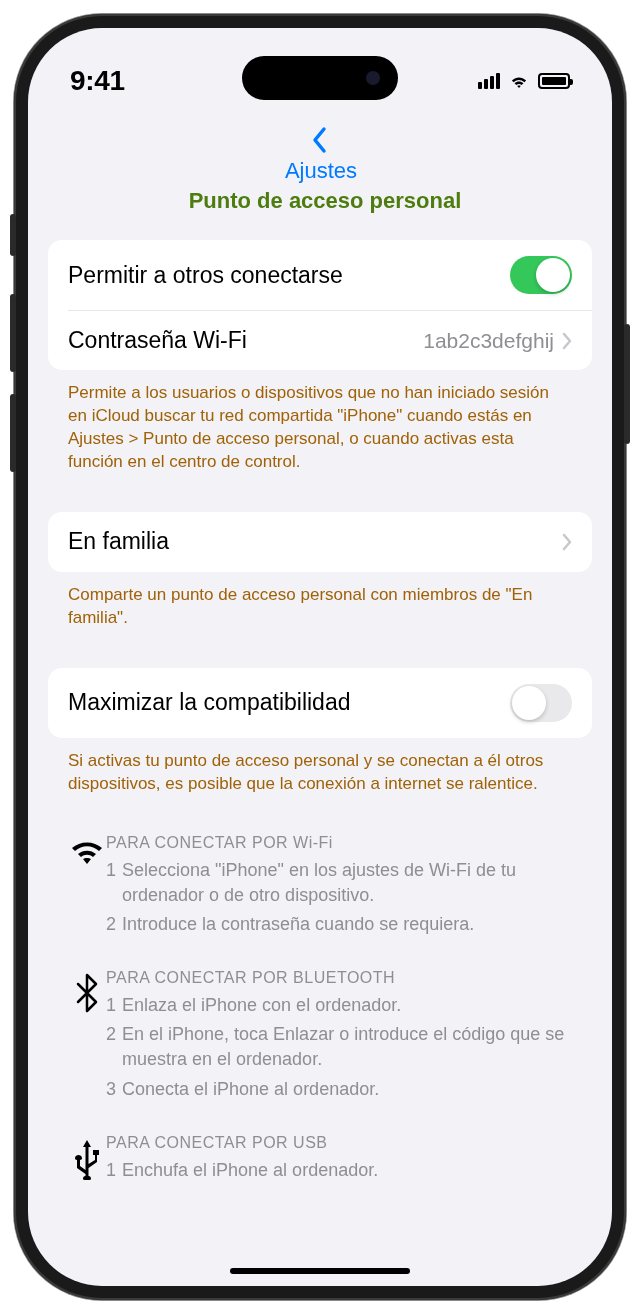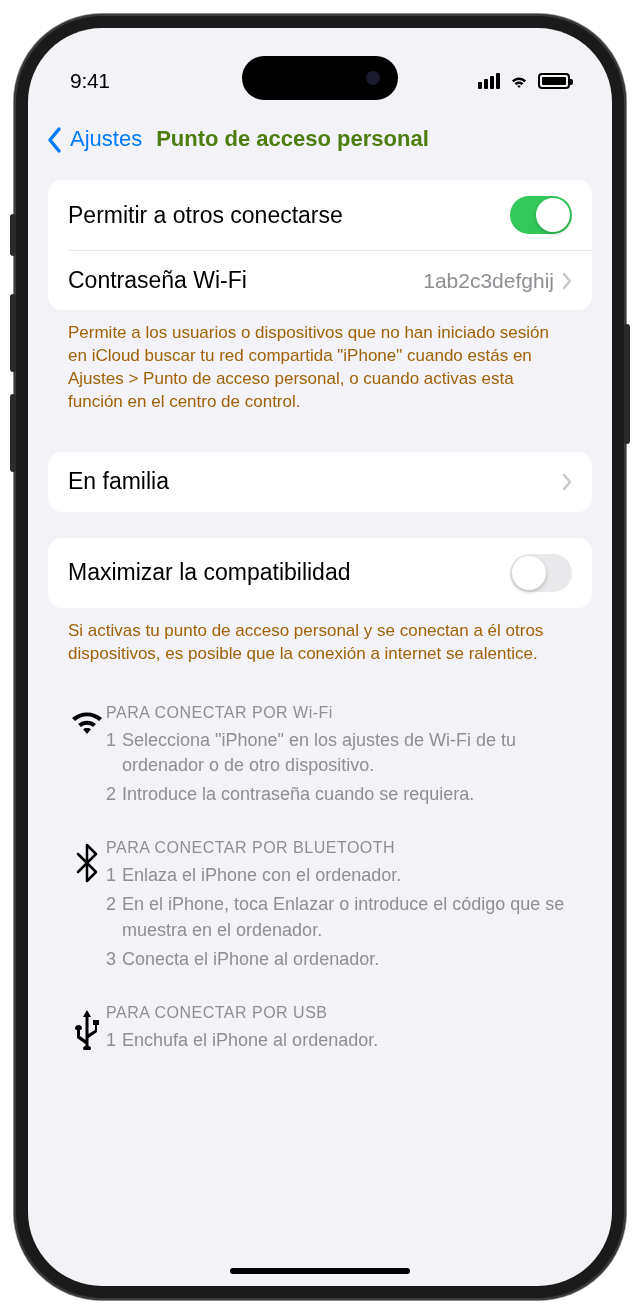--- a/index.html
+++ b/index.html
@@ -66,22 +66,22 @@
     .btn-left3 { left: -4px; top: 380px; width: 6px; height: 78px; }
     .btn-right { right: -4px; top: 310px; width: 6px; height: 120px; }
     .status-bar {
       display: flex;
       justify-content: space-between;
       align-items: center;
       padding: 26px 42px 0;
       height: 80px;
     }
     .status-time {
-      font-size: 21px;
-      font-weight: 400;
+      font-size: 28px;
+      font-weight: 700;
       letter-spacing: -0.3px;
     }
     .status-icons {
       display: flex;
       align-items: center;
       gap: 8px;
     }
     .signal-bars {
       display: flex;
       align-items: flex-end;
@@ -119,23 +119,24 @@
       border-radius: 0 2px 2px 0;
     }
     .battery-fill {
       width: 100%;
       height: 100%;
       background: #000;
       border-radius: 1px;
     }
     .nav-bar {
       display: flex;
-      align-items: flex-start;
+      align-items: center;
       padding: 18px 18px 14px;
       gap: 4px;
+      flex-direction: column;
     }
     .back-chevron {
       width: 18px;
       height: 28px;
       stroke: #007aff;
       stroke-width: 3.5;
       fill: none;
       stroke-linecap: round;
       stroke-linejoin: round;
     }
@@ -317,20 +318,21 @@
       <div class="spacer"></div>
 
       <div class="group">
         <div class="row">
           <span class="row-label">En familia</span>
           <svg class="chevron" viewBox="0 0 10 18">
               <polyline points="2,2 8,9 2,16"></polyline>
             </svg>
         </div>
       </div>
+      <div class="footer-text">Comparte un punto de acceso personal con miembros de "En familia".</div>
 
       <div class="spacer"></div>
 
       <div class="group">
         <div class="row">
           <span class="row-label">Maximizar la compatibilidad</span>
           <div class="toggle off">
             <div class="toggle-knob"></div>
           </div>
         </div>

